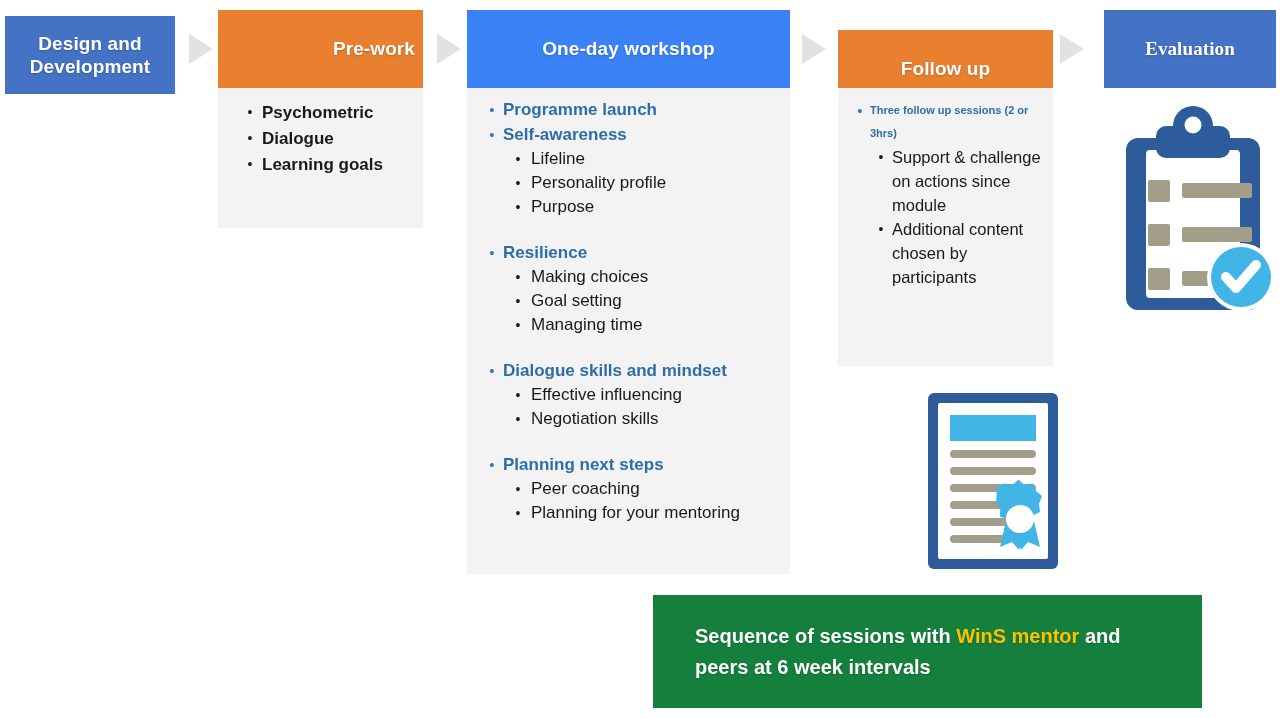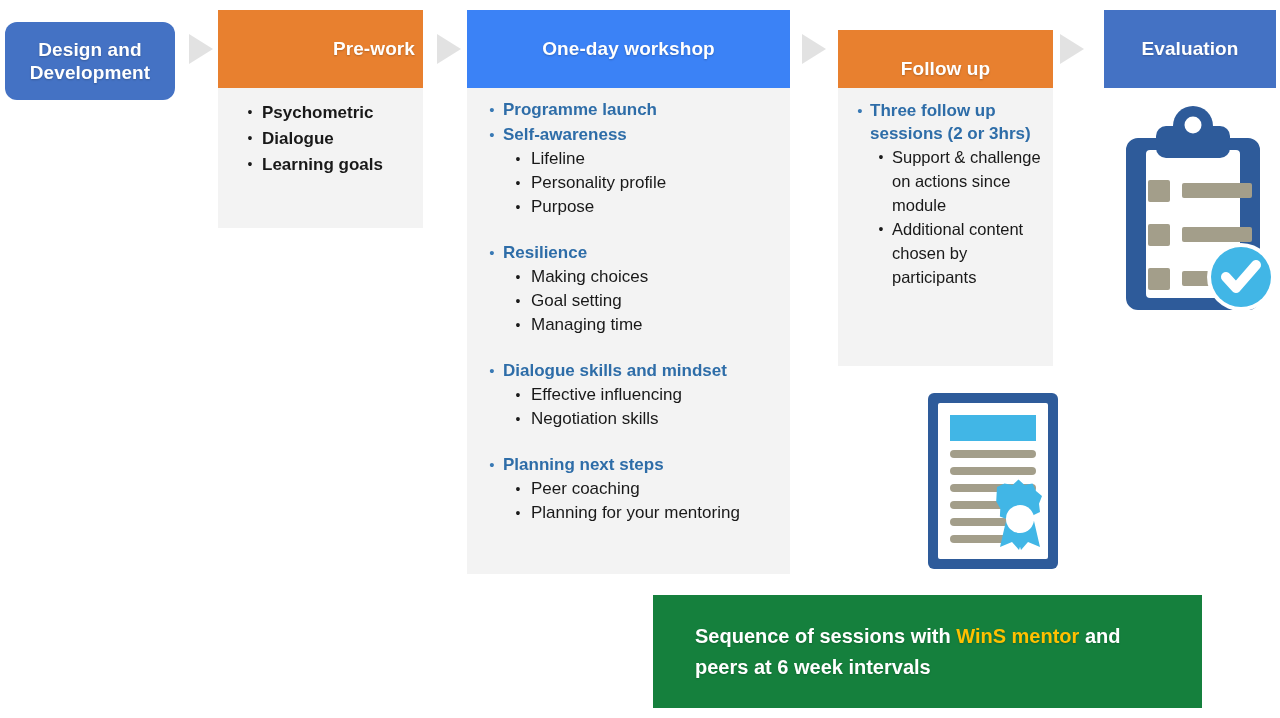--- a/index.html
+++ b/index.html
@@ -122,21 +122,21 @@
   }
   .plainlist > li > .bullet-row > .bullet-text {
     color: #191919;
     font-size: 17px;
     line-height: 25px;
   }
 
   .group-gap { height: 21px; }
 
   
-  #followup-body .lvl1 > li > .bullet-row > .bullet-text { font-size: 17px; line-height: 23px; }
+  #followup-body .lvl1 > li > .bullet-row > .bullet-text { font-size: 11px; line-height: 23px; }
   #followup-body .lvl1 > li > .bullet-row > .bullet-dot  { padding-left: 6px; width: 20px; line-height: 23px;}
   #followup-body .lvl2 > li > .bullet-row > .bullet-text { font-size: 16.5px; line-height: 24px; }
   #followup-body .lvl2 > li > .bullet-row > .bullet-dot  { padding-left: 26px; width: 22px; line-height: 24px;}
 
   
   #banner {
     position: absolute;
     background: #15803d;
     box-sizing: border-box;
     display: flex;
@@ -155,21 +155,21 @@
   }
 
   
   .icon-wrap { position: absolute; }
 </style>
 </head>
 <body>
 
 <div id="stage">
 
-  <div class="phase-header" id="design-header" style="left:5px; top:22px; width:170px; height:78px; background:#4472c4;border-radius:12px;">
+  <div class="phase-header" id="design-header" style="left:5px; top:16px; width:170px; height:78px; background:#4472c4;">
     <span style="display:block;">
       <span>Design and</span><br>
       <span>Development</span>
     </span>
   </div>
 
   <div class="arrow" style="left:189px; top:34px;"></div>
 
   <div class="phase-header" style="left:218px; top:10px; width:205px; height:78px; background:#e8802f;justify-content:flex-end;">
     <span>Pre-work</span>
@@ -349,21 +349,21 @@
               <span class="bullet-text">Additional content chosen by participants</span>
             </div>
           </li>
         </ul>
       </li>
     </ul>
   </div>
 
   <div class="arrow" style="left:1060px; top:34px;"></div>
 
-  <div class="phase-header" style="left:1104px; top:10px; width:172px; height:78px; background:#4472c4;">
+  <div class="phase-header" style="left:1104px; top:10px; width:172px; height:78px; background:#4472c4;font-family:Liberation Serif, serif;">
     <span>Evaluation</span>
   </div>
 
   <div class="icon-wrap" style="left:1108px; top:100px; width:170px; height:215px;">
     <svg width="170" height="215" viewBox="0 0 170 215" xmlns="http://www.w3.org/2000/svg">
 
       <path d="M30 38 h28 v12 H42 a4 4 0 0 0 -4 4 v140 a4 4 0 0 0 4 4 h86 a4 4 0 0 0 4 -4 V54 a4 4 0 0 0 -4 -4 h-16 V38 h28 a12 12 0 0 1 12 12 v148 a12 12 0 0 1 -12 12 H30 a12 12 0 0 1 -12 -12 V50 a12 12 0 0 1 12 -12 Z" fill="#2e5b9a"></path>
 
       <rect x="48" y="26" width="74" height="32" rx="10" fill="#2e5b9a"></rect>
       <path d="M85 6 a20 20 0 0 1 20 20 v6 H65 v-6 A20 20 0 0 1 85 6 Z" fill="#2e5b9a"></path>

